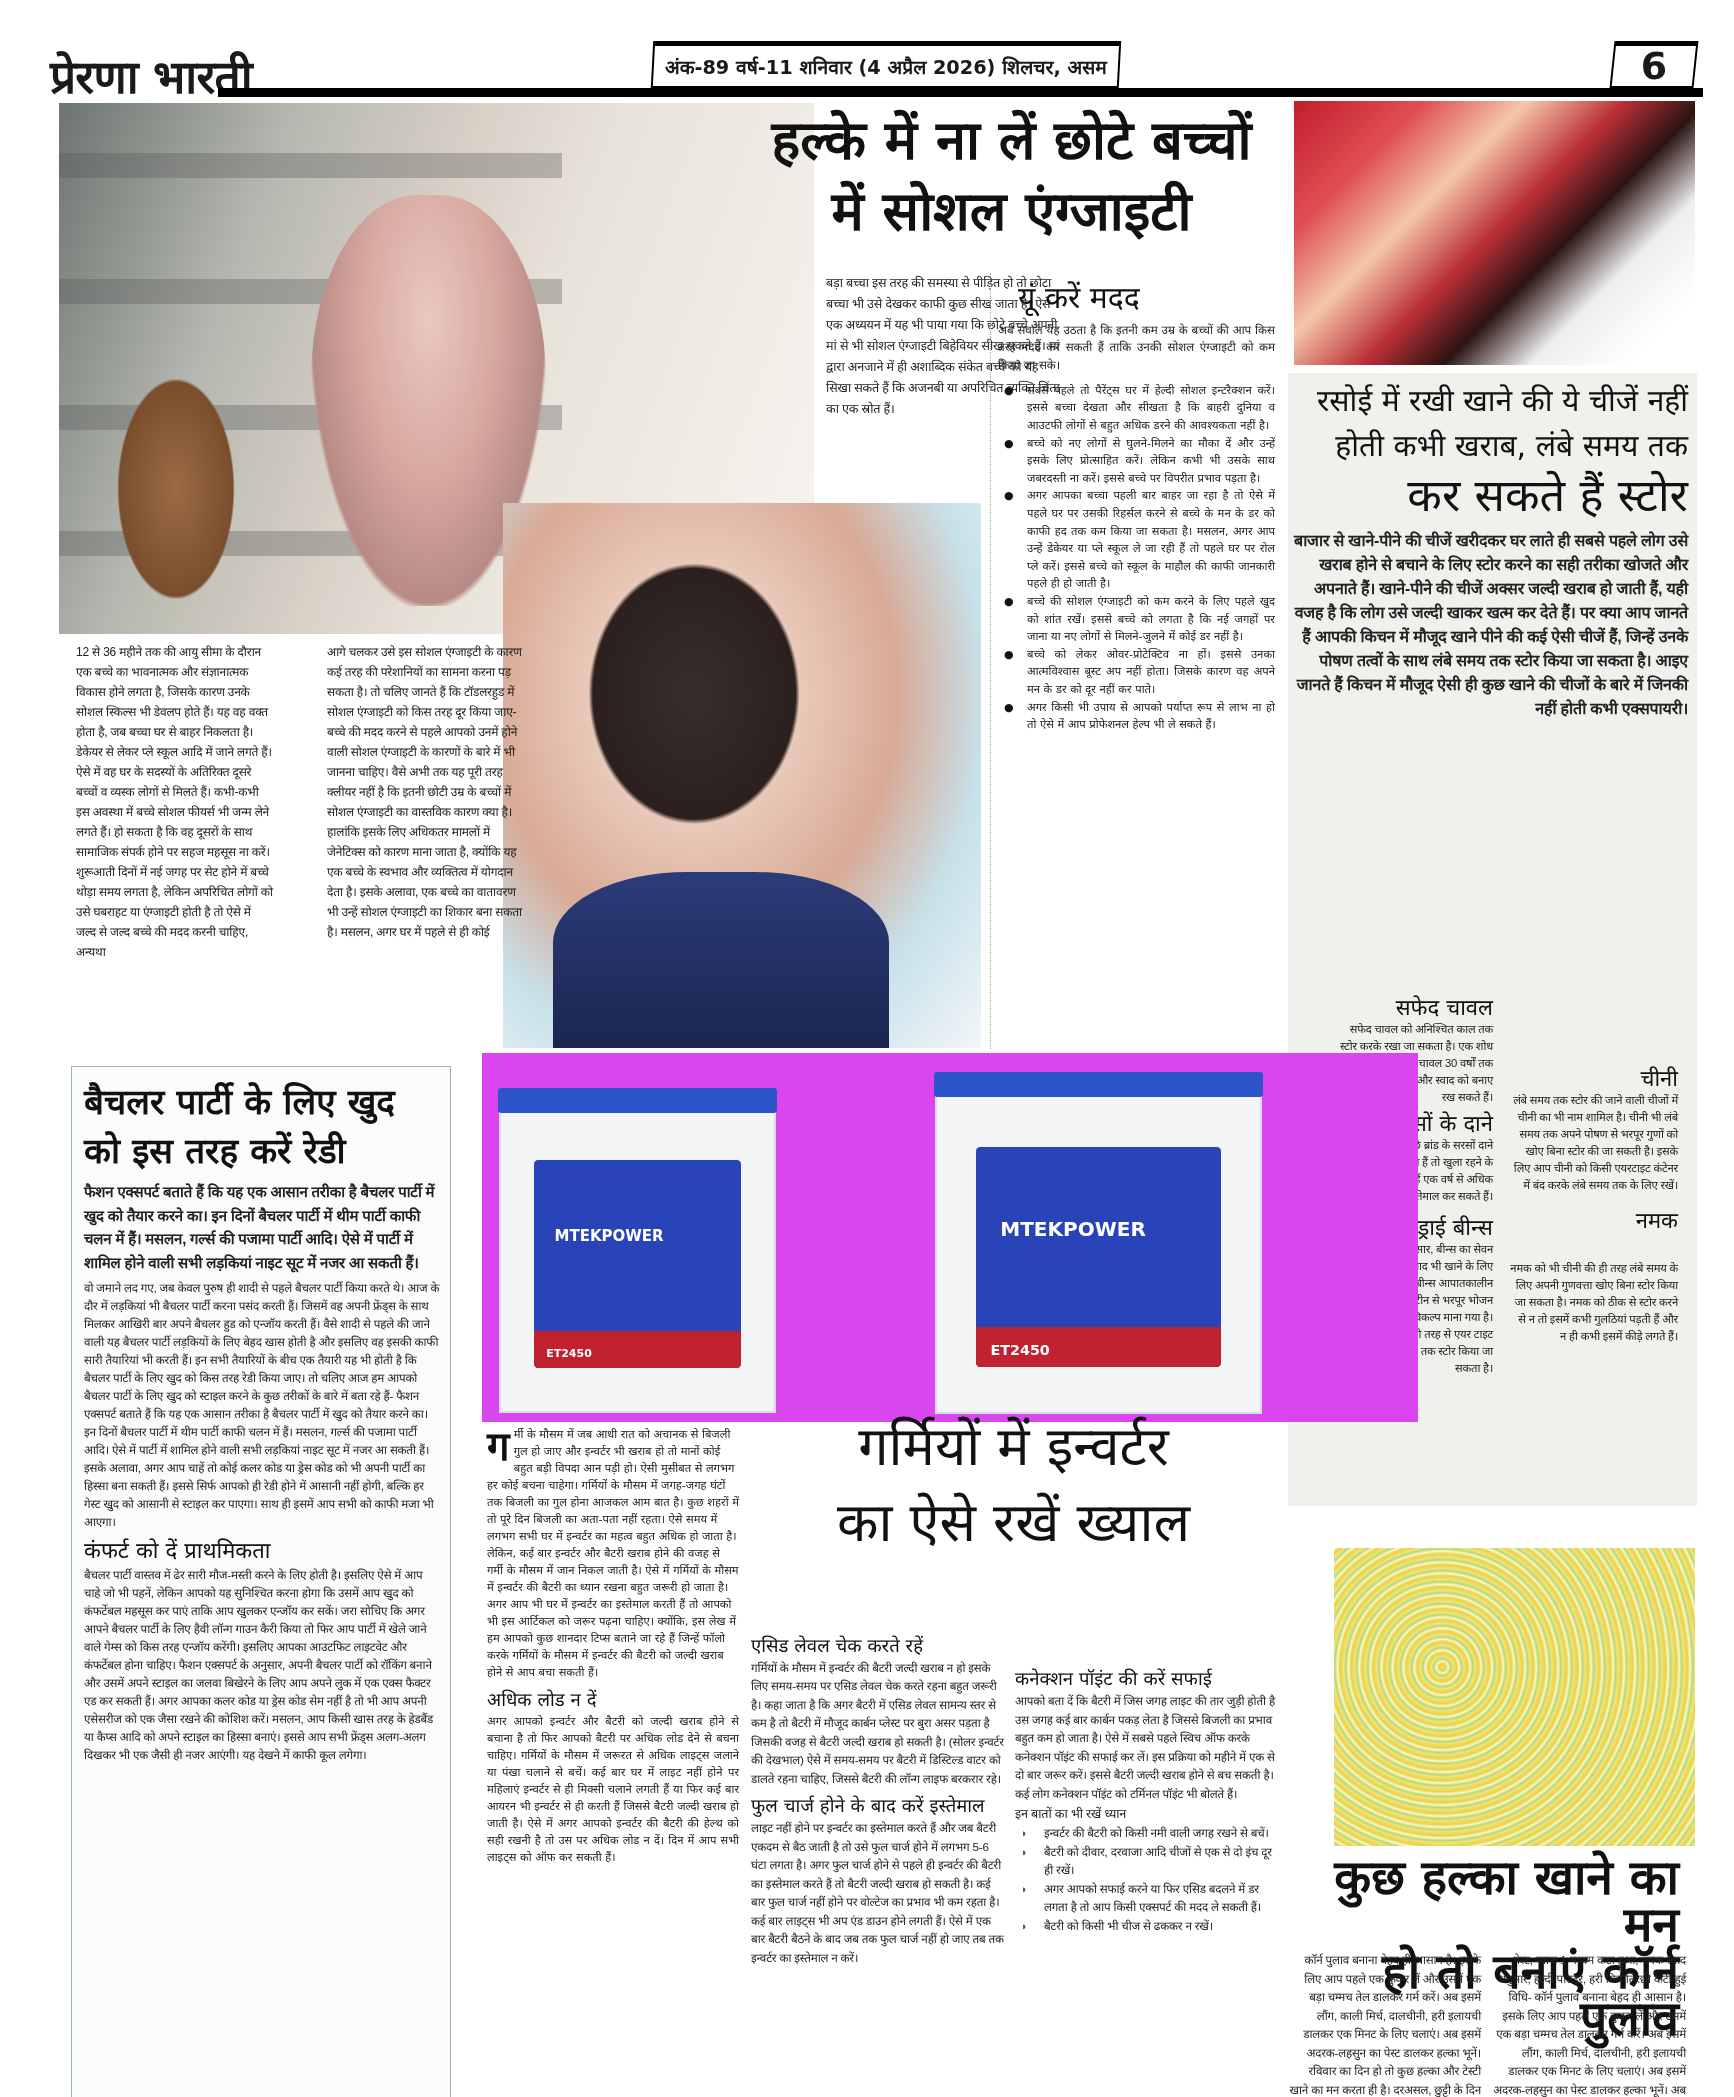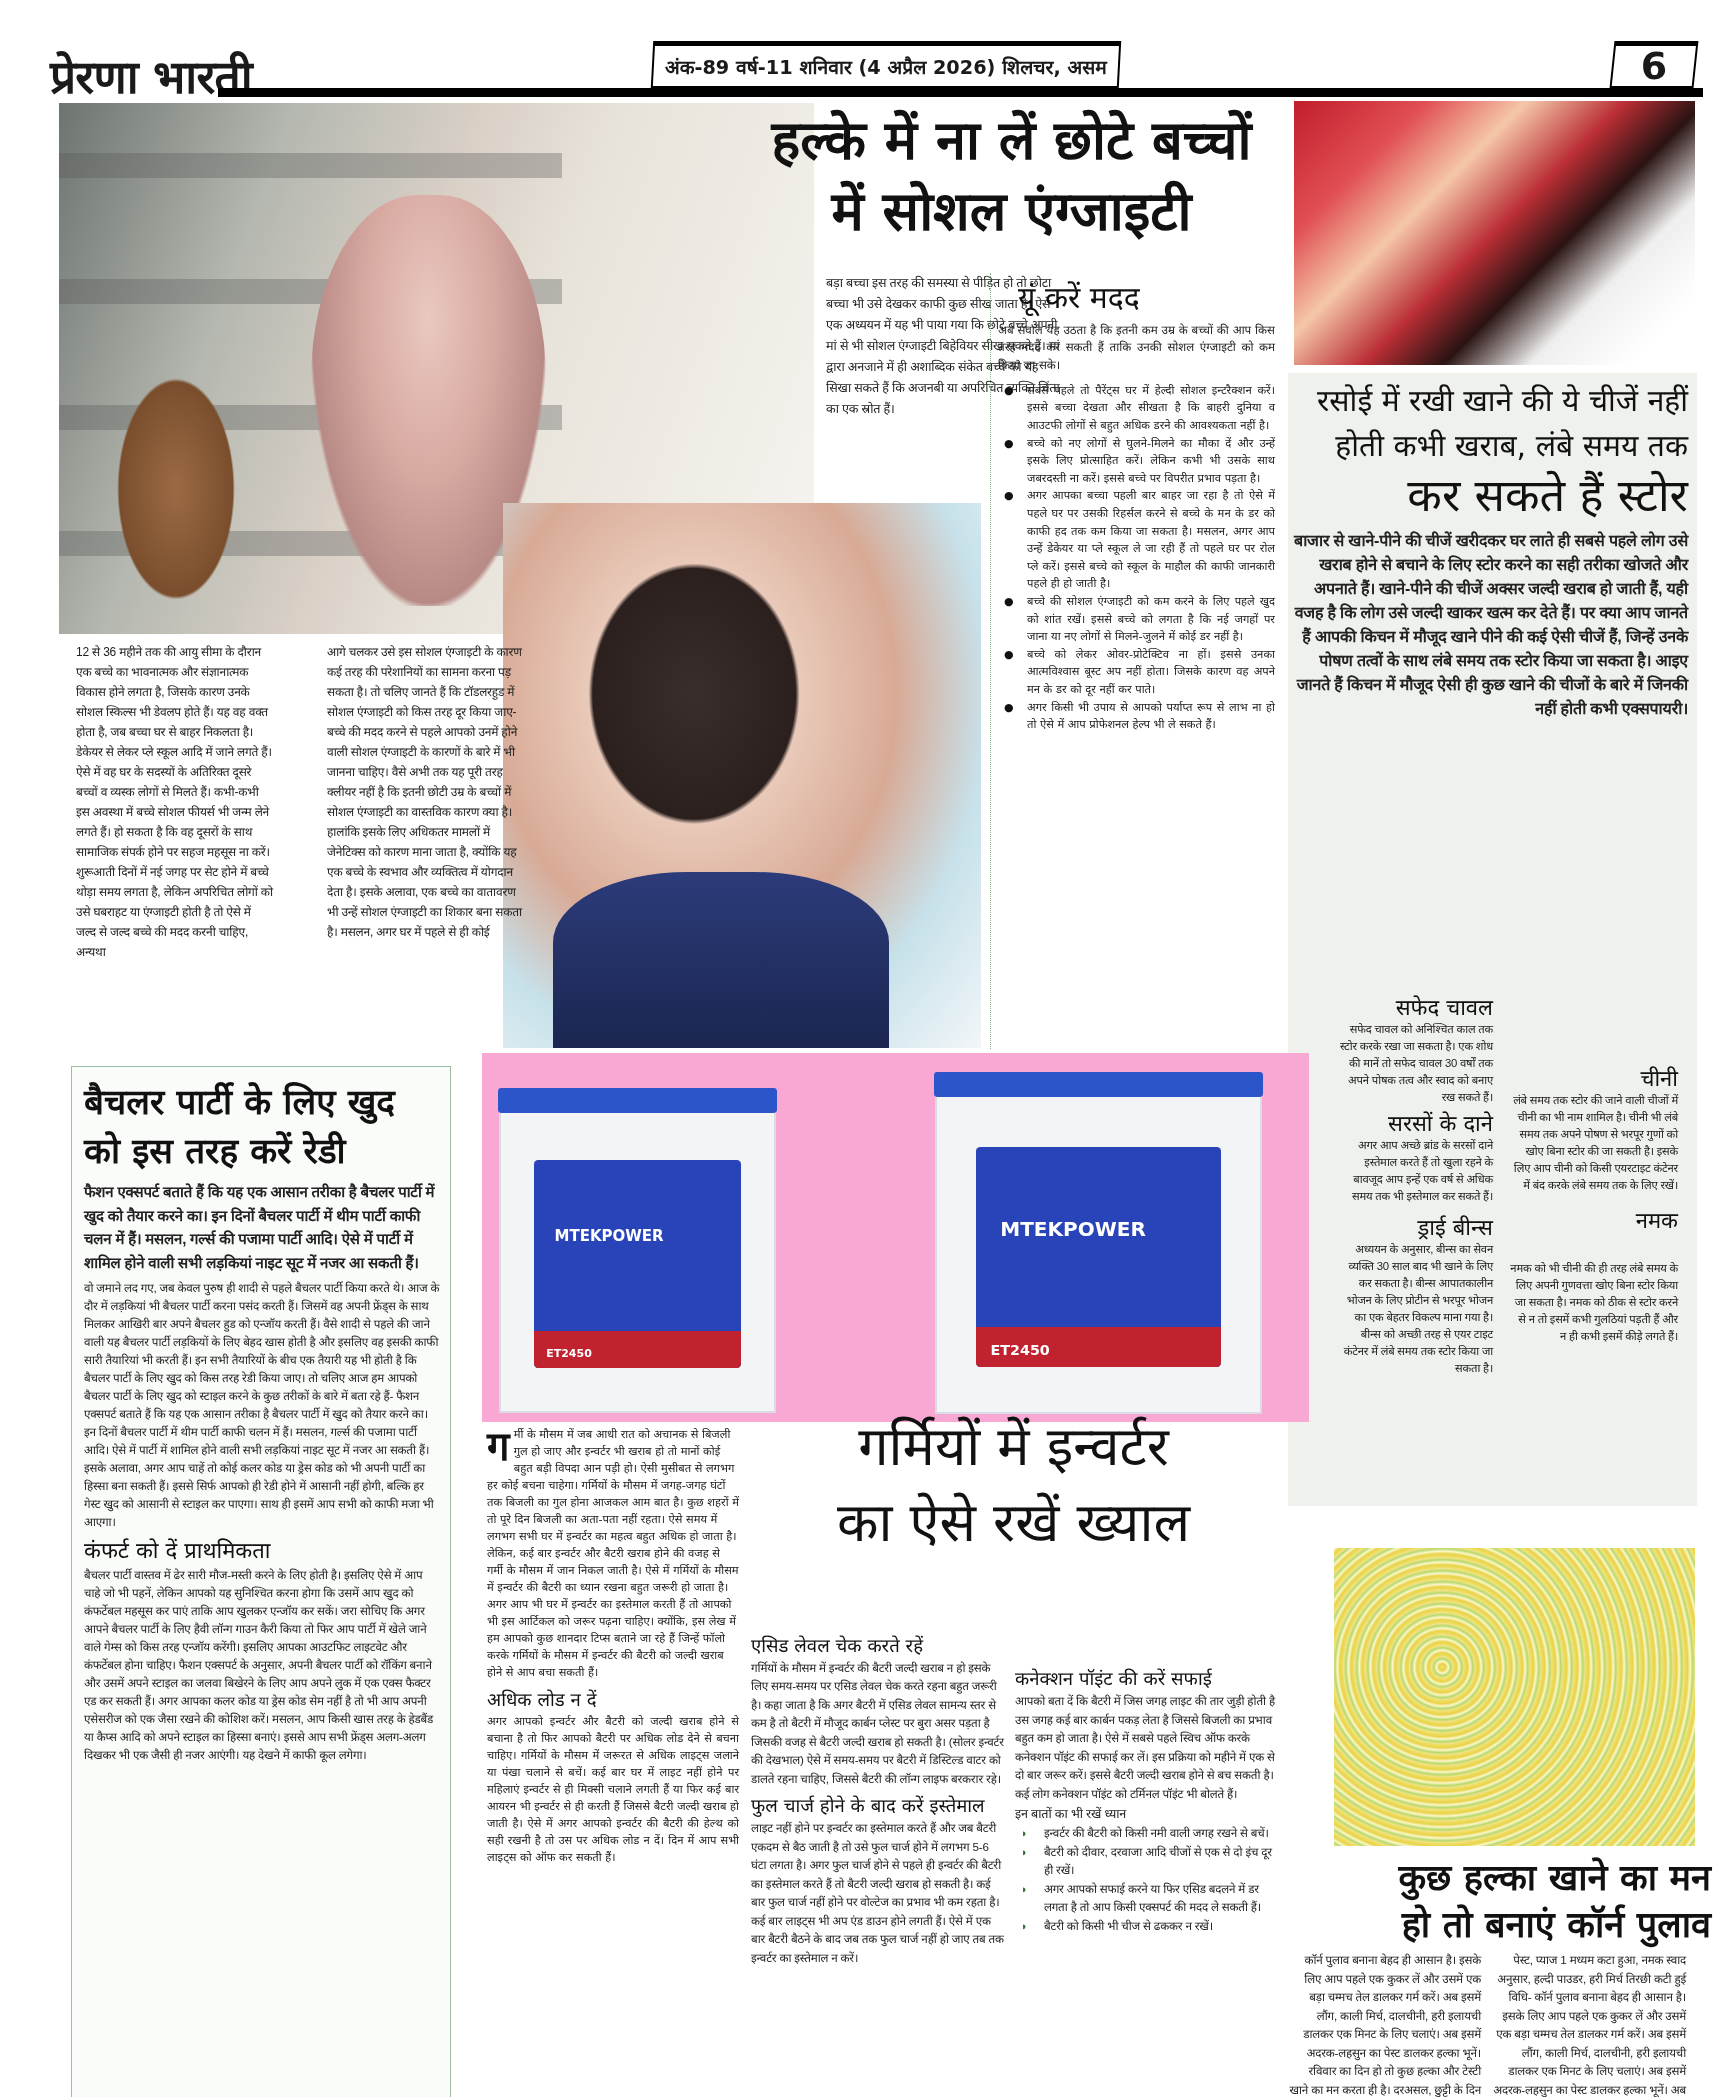--- a/index.html
+++ b/index.html
@@ -38,21 +38,21 @@
   #img-child-closeup .shirt { position: absolute; left: 50px; bottom: 0; width: 336px; height: 176px; background: linear-gradient(180deg, #2c3c7a, #1b2550); border-radius: 40% 40% 0 0; }
 
   #img-beans { left: 1294px; top: 101px; width: 401px; height: 264px;
     background: linear-gradient(135deg, #c21d2c 0%, #e04f53 20%, #f5c7a9 35%, #ba2e36 50%, #2a1412 62%, #eeeeee 75%, #ffffff 90%); }
 
   #food-section { left: 1288px; top: 373px; width: 409px; height: 1133px; background: #eef1ec; }
 
   #img-pulao { left: 1334px; top: 1548px; width: 361px; height: 298px;
     background: repeating-radial-gradient(circle at 30% 40%, #f2e06a 0px, #e8d34a 3.4px, #fbf7c8 5.9px, #b8d96f 8.4px, #f5e48a 11px); }
 
-  #img-batteries { left: 482px; top: 1053px; width: 827px; height: 369px; background: #f9a8d4; }
+  #img-batteries { left: 482px; top: 1053px; width: 936px; height: 369px; background: #d946ef; }
   .battery { position: absolute; background: #f3f4f6; border: 2.5px solid #d9dde3; }
   .battery .lid { position: absolute; left: -3.4px; right: -3.4px; top: -17px; height: 25px; background: #2b55c8; border-radius: 3.4px; }
   .battery .label { position: absolute; left: 12%; right: 12%; top: 18%; bottom: 14%; background: #2844b8; border-radius: 4.2px; overflow: hidden; }
   .battery .label .red { position: absolute; left: 0; right: 0; bottom: 0; height: 18%; background: #c02230; }
   .battery .brand { position: absolute; left: 10%; top: 32%; color: #fff; font-weight: bold; font-family: "DejaVu Sans", sans-serif; }
   .battery .model { position: absolute; left: 6%; bottom: 4%; color: #fff; font-weight: bold; }
 
   
   #bachelor-panel { left: 71px; top: 1066px; width: 380px; height: 1074px; border: 1.3px solid #9dbb9f; background: #fafcfa; }
 
@@ -186,21 +186,21 @@
   <ul class="bul tri txt-cond" style="font-size:11.7px;line-height:18.5px;">
     <li>इन्वर्टर की बैटरी को किसी नमी वाली जगह रखने से बचें।</li>
     <li>बैटरी को दीवार, दरवाजा आदि चीजों से एक से दो इंच दूर ही रखें।</li>
     <li>अगर आपको सफाई करने या फिर एसिड बदलने में डर लगता है तो आप किसी एक्सपर्ट की मदद ले सकती हैं।</li>
     <li>बैटरी को किसी भी चीज से ढककर न रखें।</li>
   </ul>
 </div>
 
 <div class="abs img" id="img-pulao"></div>
 
-<div class="abs head" style="left:1308px;top:1854px;width:403px;text-align:right;font-size:36px;line-height:47px;">
+<div class="abs head" style="left:1276px;top:1854px;width:403px;text-align:right;font-size:48px;line-height:47px;">
   <div>कुछ हल्का खाने का मन</div>
   <div>हो तो बनाएं कॉर्न पुलाव</div>
 </div>
 
 <div class="abs txt-cond" style="left:1288px;top:1951px;width:193px;text-align:right;font-size:11.7px;line-height:18.5px;">
   <div>कॉर्न पुलाव बनाना बेहद ही आसान है। इसके लिए आप पहले एक कुकर लें और उसमें एक बड़ा चम्मच तेल डालकर गर्म करें। अब इसमें लौंग, काली मिर्च, दालचीनी, हरी इलायची डालकर एक मिनट के लिए चलाएं। अब इसमें अदरक-लहसुन का पेस्ट डालकर हल्का भूनें। रविवार का दिन हो तो कुछ हल्का और टेस्टी खाने का मन करता ही है। दरअसल, छुट्टी के दिन हम सभी रिलैक्सिंग मूड में होते हैं और इसलिए किचन में बहुत अधिक वक्त बिताने का मन नहीं करता। हो सकता है कि आप भी यही सोच रही हों कि इस संडे क्या बनाया जाए। अगर आप भी कुछ हल्का और डिलिशियस खाना चाहती हैं तो कॉर्न पुलाव तैयार कर सकती हैं। चावल की मदद से बनने वाली यह डिश बनाने में जितनी आसान होती है, खाने में उतनी ही लाजवाब होती है। तो चलिए जानते हैं कि कॉर्न पुलाव बनाने के लिए आपको क्या करना होगा-</div>
 
 </div>
 <div class="abs txt-cond" style="left:1493px;top:1951px;width:193px;text-align:right;font-size:11.7px;line-height:18.5px;">पेस्ट, प्याज 1 मध्यम कटा हुआ, नमक स्वाद अनुसार, हल्दी पाउडर, हरी मिर्च तिरछी कटी हुई विधि- कॉर्न पुलाव बनाना बेहद ही आसान है। इसके लिए आप पहले एक कुकर लें और उसमें एक बड़ा चम्मच तेल डालकर गर्म करें। अब इसमें लौंग, काली मिर्च, दालचीनी, हरी इलायची डालकर एक मिनट के लिए चलाएं। अब इसमें अदरक-लहसुन का पेस्ट डालकर हल्का भूनें। अब इसमें प्याज, हरी मिर्च व हल्दी डालकर चलाएं। प्याज गोल्डन कलर के हो जाने के बाद इसमें चावल डालें और करीबन दो मिनट के लिए हिलाएं। अब इसमें पानी और कॉर्न डालें। साथ ही स्वादानुसार नमक डालकर मिक्स करें। लिड लगाकर कुकर का ढक्कन बंद कर दें। धीमी आंच पर दो सीटी आने तक इसे पकाएं। कॉर्न पुलाव बनाने वालों का कहना है कि इसे कई तरीकों से बनाया जा सकता है। मसलन, आप इसमें कॉर्न के अलावा अपनी पसंद की सब्जी जैसे मटर, टमाटर, शिमलामिर्च, पनीर आदि को भी मिक्स करके इस कॉर्न पुलाव को और भी ज्यादा हेल्दी और टेस्टी बना सकते हैं। वैसे सिर्फ कॉर्न व प्याज के साथ भी इसका टेस्ट गजब का आता है।</div>
 

